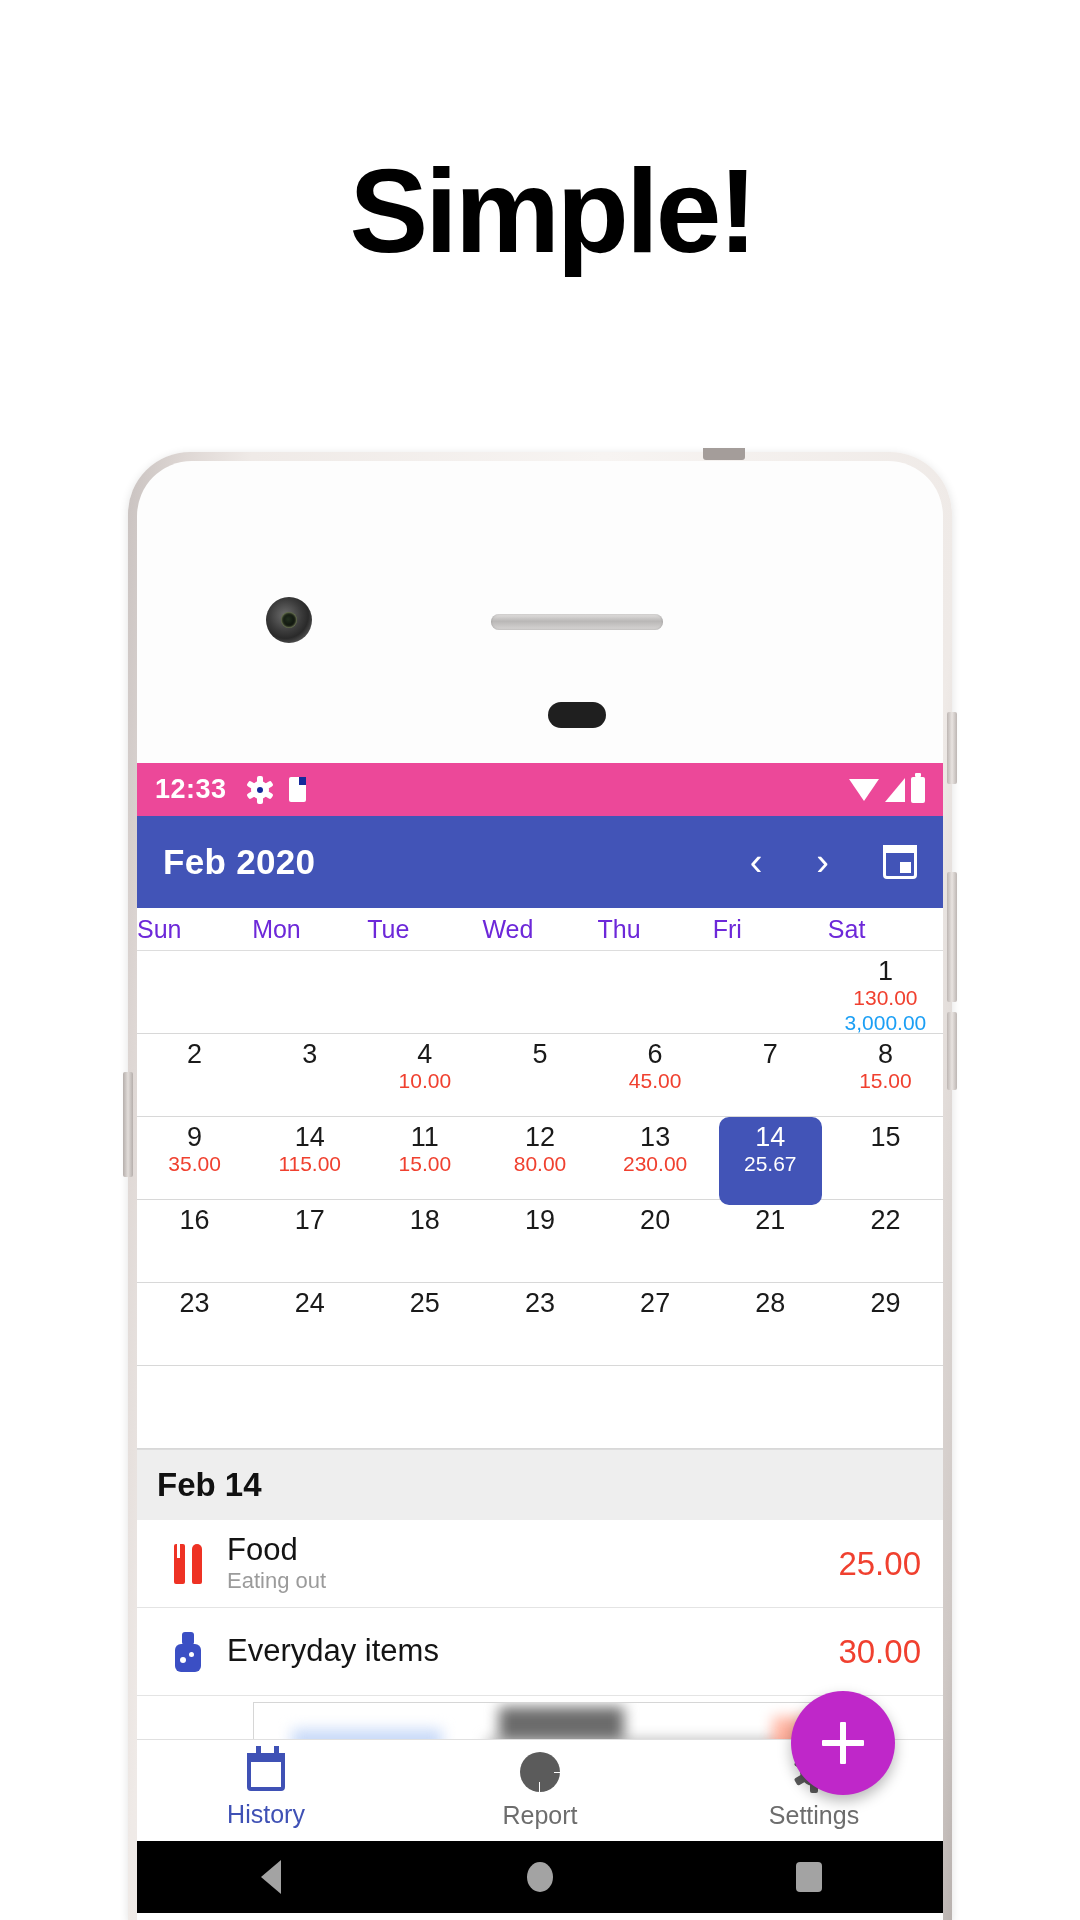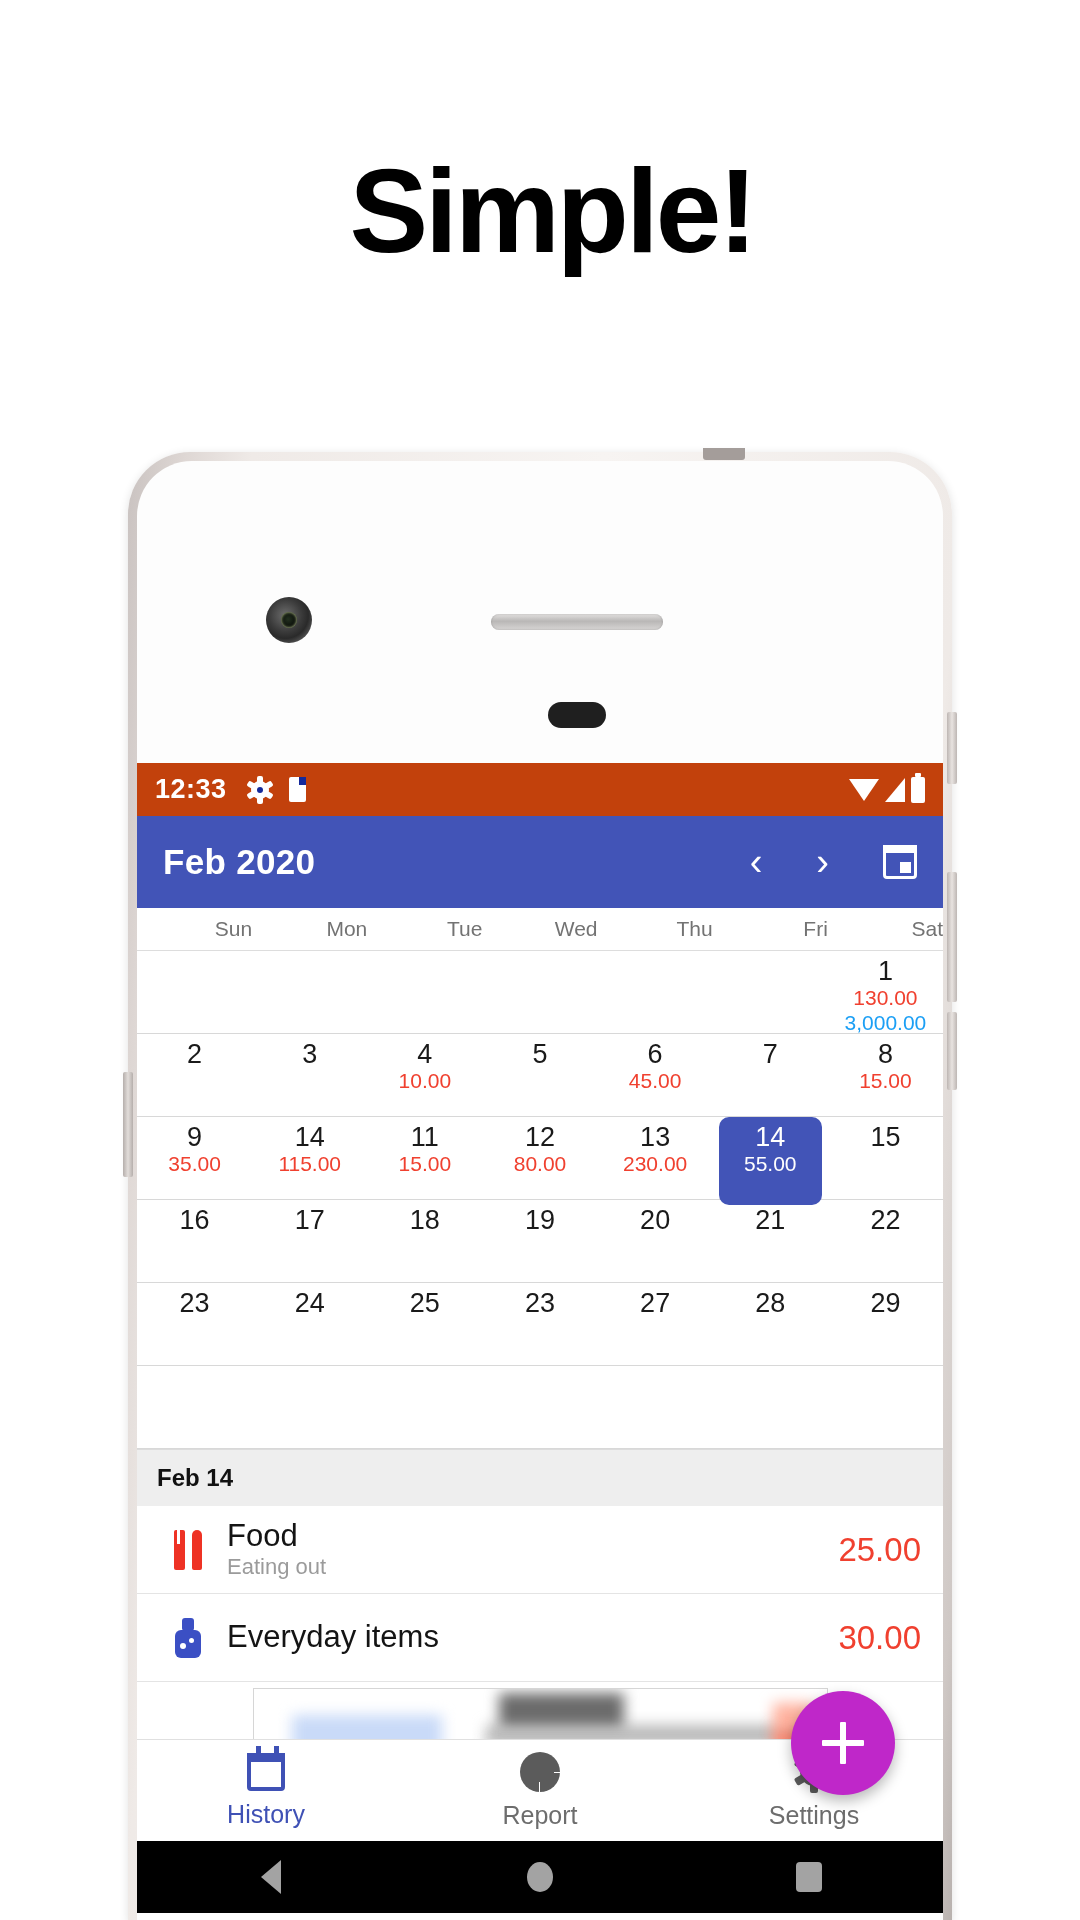--- a/index.html
+++ b/index.html
@@ -71,21 +71,21 @@
   }
 
   
   .screen {
     position:absolute; left:9px; top:311px; width:806px; height:1150px;
     background:#fff; overflow:hidden;
   }
 
   
   .statusbar {
-    height:53px; background:#c2410c; display:flex; align-items:center;
+    height:53px; background:#ec4899; display:flex; align-items:center;
     padding:0 18px; color:#fff;
   }
   .sb-time { font-size:27px; font-weight:bold; letter-spacing:.5px; }
   .sb-icons-left { display:flex; align-items:center; gap:16px; margin-left:20px; }
   .sb-right { margin-left:auto; display:flex; align-items:center; gap:6px; }
   .sd-card { width:17px; height:25px; background:#fff; border-radius:2px; position:relative; }
   .sd-card::before{ content:""; position:absolute; right:0; top:0; width:7px; height:8px;
     background:#152a9b; }
   .wifi-ic { width:0;height:0;border-left:15px solid transparent;border-right:15px solid transparent;
     border-top:22px solid #fff; }
@@ -104,21 +104,21 @@
   .cal-ic { width:34px; height:34px; border:3px solid #fff; border-radius:4px; position:relative; }
   .cal-ic::before{content:"";position:absolute;left:-3px;top:-3px;right:-3px;height:8px;background:#fff;}
   .cal-ic::after{content:"";position:absolute;right:3px;bottom:3px;width:11px;height:11px;background:#fff;}
 
   
   .weekrow {
     display:grid; grid-template-columns:repeat(7,1fr);
     height:43px; align-items:center;
     border-bottom:1px solid #dddddd;
   }
-  .weekrow div { text-align:right; color:#737373; font-size:21px; }
+  .weekrow div { text-align:left; color:#6d28d9; font-size:25px; }
 
   
   .calgrid { }
   .calrow {
     display:grid; grid-template-columns:repeat(7,1fr);
     height:83px; border-bottom:1px solid #d8d8d8;
   }
   .cell { position:relative; display:flex; flex-direction:column;
     align-items:center; padding-top:5px; }
   .cell .dnum { font-size:27px; color:#1a1a1a; line-height:1.12; }
@@ -126,22 +126,22 @@
   .cell .amt-inc { font-size:21px; color:#1b9ff5; line-height:1.18; }
   .cell.sel { }
   .cell.sel .selbox {
     position:absolute; left:6px; right:6px; top:0px; bottom:-6px;
     background:#4254b7; border-radius:10px; z-index:0;
   }
   .cell.sel .dnum, .cell.sel .amt-exp { position:relative; z-index:1; color:#fff; }
 
   
   .sect-head {
-    height:57px; background:#eeeeee; display:flex; align-items:center;
-    padding:8px 20px; font-size:24px; font-weight:bold; color:#111;
+    height:71px; background:#eeeeee; display:flex; align-items:center;
+    padding:8px 20px; font-size:33px; font-weight:bold; color:#111;
     border-top:1px solid #dcdcdc;
   }
 
   
   .txrow {
     height:88px; display:flex; align-items:center; padding:0 22px;
     border-bottom:1px solid #e4e4e4; background:#fff;
   }
   .tx-ic { width:58px; display:flex; justify-content:center; align-items:center; }
   .tx-text { flex:1; padding-left:10px; }
@@ -351,21 +351,21 @@
               <span class="dnum">12</span>
               <span class="amt-exp">80.00</span>
             </div>
             <div class="cell">
               <span class="dnum">13</span>
               <span class="amt-exp">230.00</span>
             </div>
             <div class="cell sel">
               <div class="selbox"></div>
               <span class="dnum">14</span>
-              <span class="amt-exp">55.00</span>
+              <span class="amt-exp">25.67</span>
             </div>
             <div class="cell">
               <span class="dnum">15</span>
             </div>
           </div>
           <div class="calrow">
             <div class="cell">
               <span class="dnum">16</span>
             </div>
             <div class="cell">

